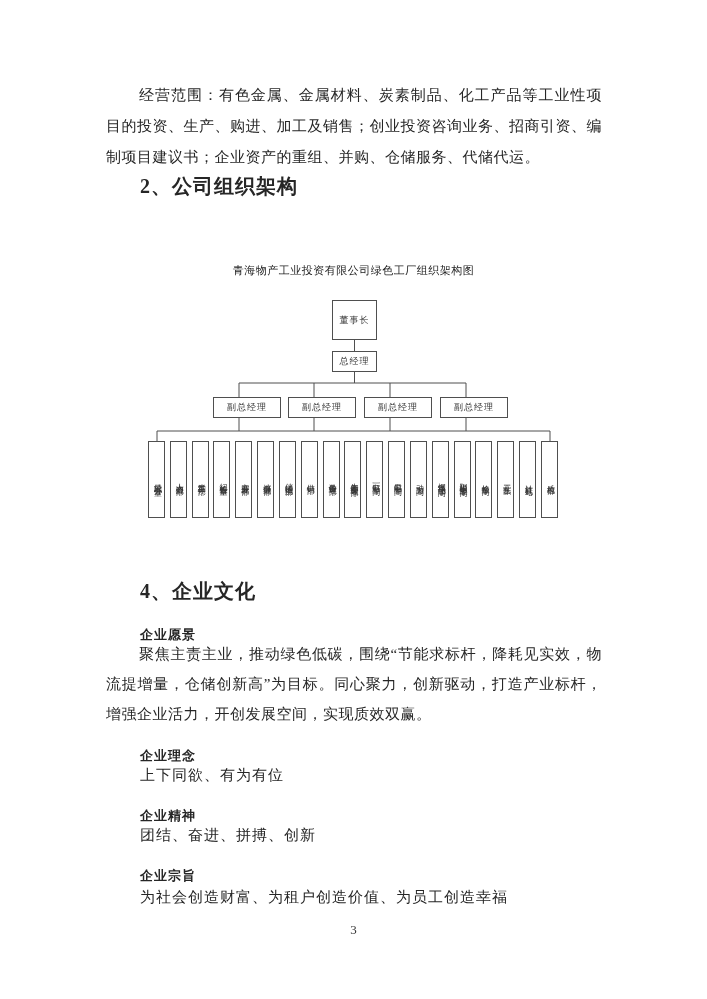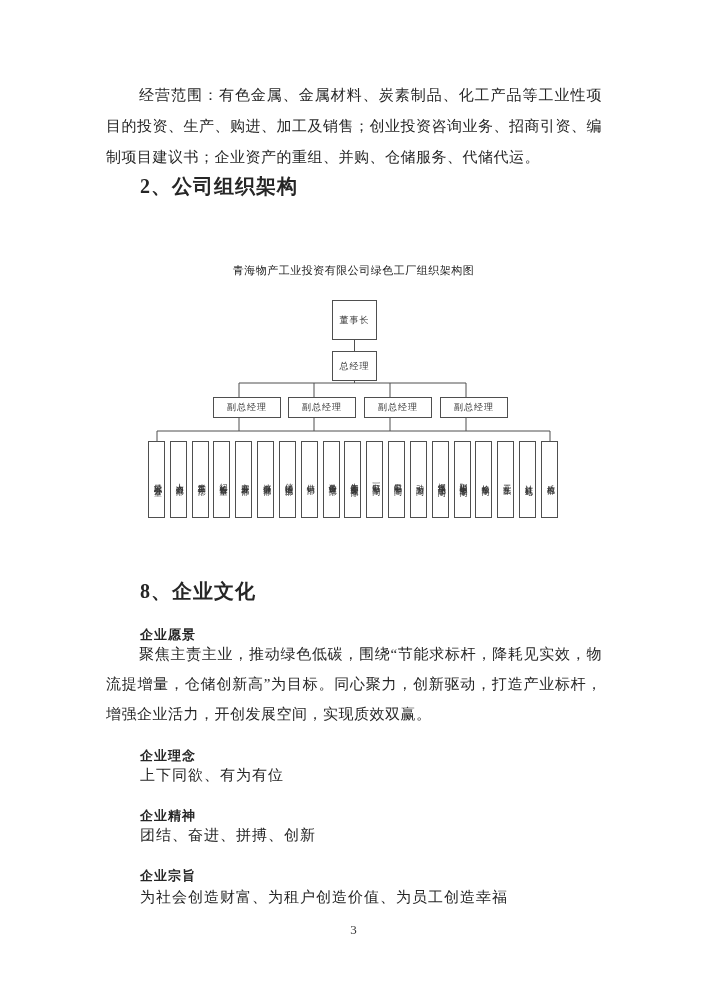--- a/index.html
+++ b/index.html
@@ -50,21 +50,21 @@
   }
   .chart svg.connectors { position: absolute; left: 0; top: 0; }
   .node {
     position: absolute; background: #fff;
     border: 1px solid #4f4f4f;
     display: flex; align-items: center; justify-content: center;
     font-size: 9px; color: #333; letter-spacing: 1px;
     font-family: "Liberation Sans", "DejaVu Sans", sans-serif;
   }
   .node.chairman { left: 332px; top: 40px; width: 45px; height: 40px; }
-  .node.gm       { left: 332px; top: 91px; width: 45px; height: 30px; }
+  .node.gm       { left: 332px; top: 91px; width: 45px; height: 21px; }
   .node.dgm      { top: 137px; width: 68px; height: 21px; }
   .node.dgm0 { left: 213px; } .node.dgm1 { left: 288px; }
   .node.dgm2 { left: 364px; } .node.dgm3 { left: 440px; }
 
   .dept-row {
     position: absolute; left: 148px; top: 181px;
     width: 410px; height: 77px;
     display: flex; justify-content: space-between;
   }
   .dept {
@@ -137,21 +137,21 @@
       <div class="dept">动力车间</div>
       <div class="dept">烟气净化车间</div>
       <div class="dept">阳极组装车间</div>
       <div class="dept">检修车间</div>
       <div class="dept">工艺车队</div>
       <div class="dept">计算机站</div>
       <div class="dept">质检部</div>
     </div>
   </div>
 
-  <div class="h-num" style="top:579px">8、企业文化</div>
+  <div class="h-num" style="top:579px">4、企业文化</div>
 
   <div class="h-sub" style="top:613px">企业愿景</div>
 
   <p class="para indent" style="top:639px; line-height:30px;">聚焦主责主业，推动绿色低碳，围绕“节能求标杆，降耗见实效，物流提增量，仓储创新高”为目标。同心聚力，创新驱动，打造产业标杆，增强企业活力，开创发展空间，实现质效双赢。</p>
 
   <div class="h-sub" style="top:734px">企业理念</div>
   <div class="plain-line" style="top:764px">上下同欲、有为有位</div>
 
   <div class="h-sub" style="top:794px">企业精神</div>
   <div class="plain-line" style="top:824px">团结、奋进、拼搏、创新</div>

